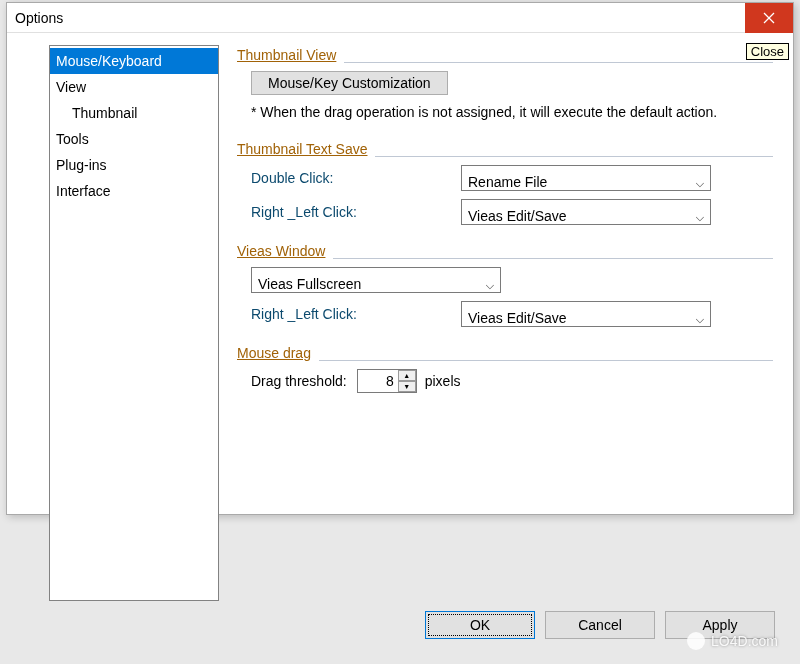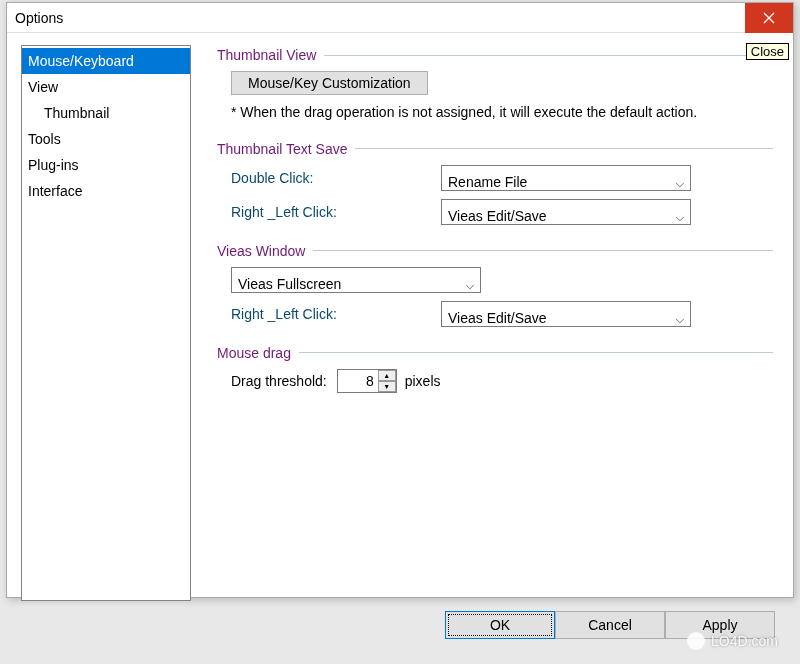--- a/index.html
+++ b/index.html
@@ -14,21 +14,21 @@
       width: 800px;
       height: 664px;
       overflow: hidden;
       position: relative;
     }
     .dialog {
       position: absolute;
       top: 2px;
       left: 6px;
       width: 788px;
-      height: 596px;
+      height: 513px;
       background: #ffffff;
       border: 1px solid #a9a9a9;
       box-shadow: 2px 2px 8px rgba(0,0,0,0.2);
       display: flex;
       flex-direction: column;
     }
     .titlebar {
       height: 30px;
       background: #ffffff;
       display: flex;
@@ -65,21 +65,22 @@
       background: #ffffe1;
       border: 1px solid #000;
       padding: 0px 4px;
       font-size: 13px;
       z-index: 10;
     }
     .body {
       flex: 1;
       display: flex;
       padding: 12px 14px 0 14px;
-      gap: 26px;
+      gap: 18px;
+      margin-left: 28px;
     }
     .sidebar {
       width: 170px;
       height: 556px;
       border: 1px solid #828282;
       background: #ffffff;
       padding: 2px 0;
     }
     .sidebar-item {
       padding: 2px 6px;
@@ -94,25 +95,26 @@
       background: #0078d7;
       color: #ffffff;
     }
     .content {
       flex: 1;
       padding-top: 2px;
       padding-right: 6px;
     }
     .section-header {
       display: flex;
-      align-items: center;
-      color: #701a75;
+      align-items: flex-end;
+      color: #a16207;
       font-size: 14px;
       margin-bottom: 8px;
       margin-top: 0;
+      text-decoration: underline;
     }
     .section-header .line {
       flex: 1;
       height: 1px;
       background: #c0c8d4;
       margin-left: 8px;
     }
     .section {
       margin-bottom: 18px;
     }
@@ -194,20 +196,21 @@
       display: flex;
       align-items: center;
       justify-content: center;
     }
     .spinner-suffix {
       margin-left: 8px;
     }
     .footer {
       display: flex;
       justify-content: flex-end;
+      gap: 10px;
       padding: 10px 18px 14px 0;
     }
     .footer button {
       width: 110px;
       height: 28px;
       background: #e1e1e1;
       border: 1px solid #adadad;
       cursor: pointer;
       font-size: 14px;
     }

